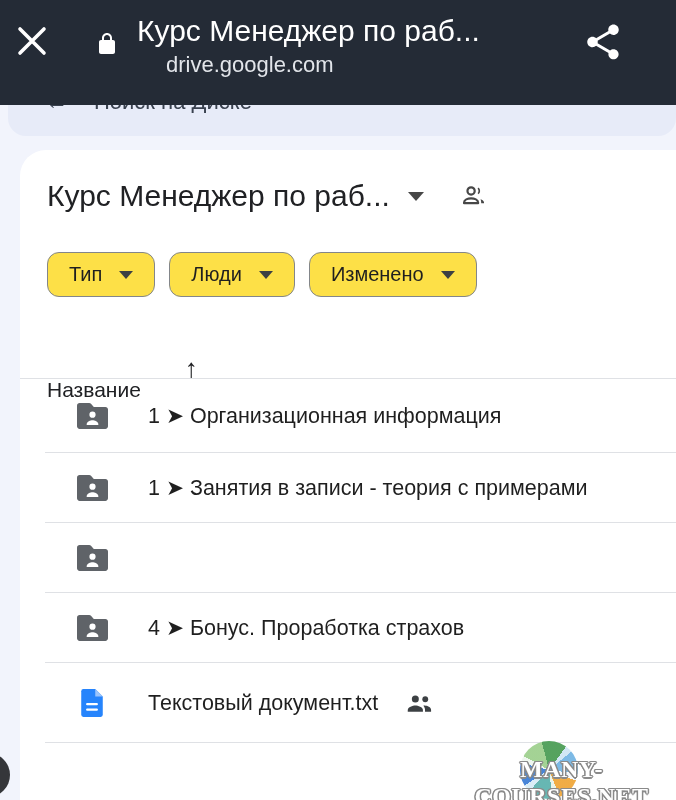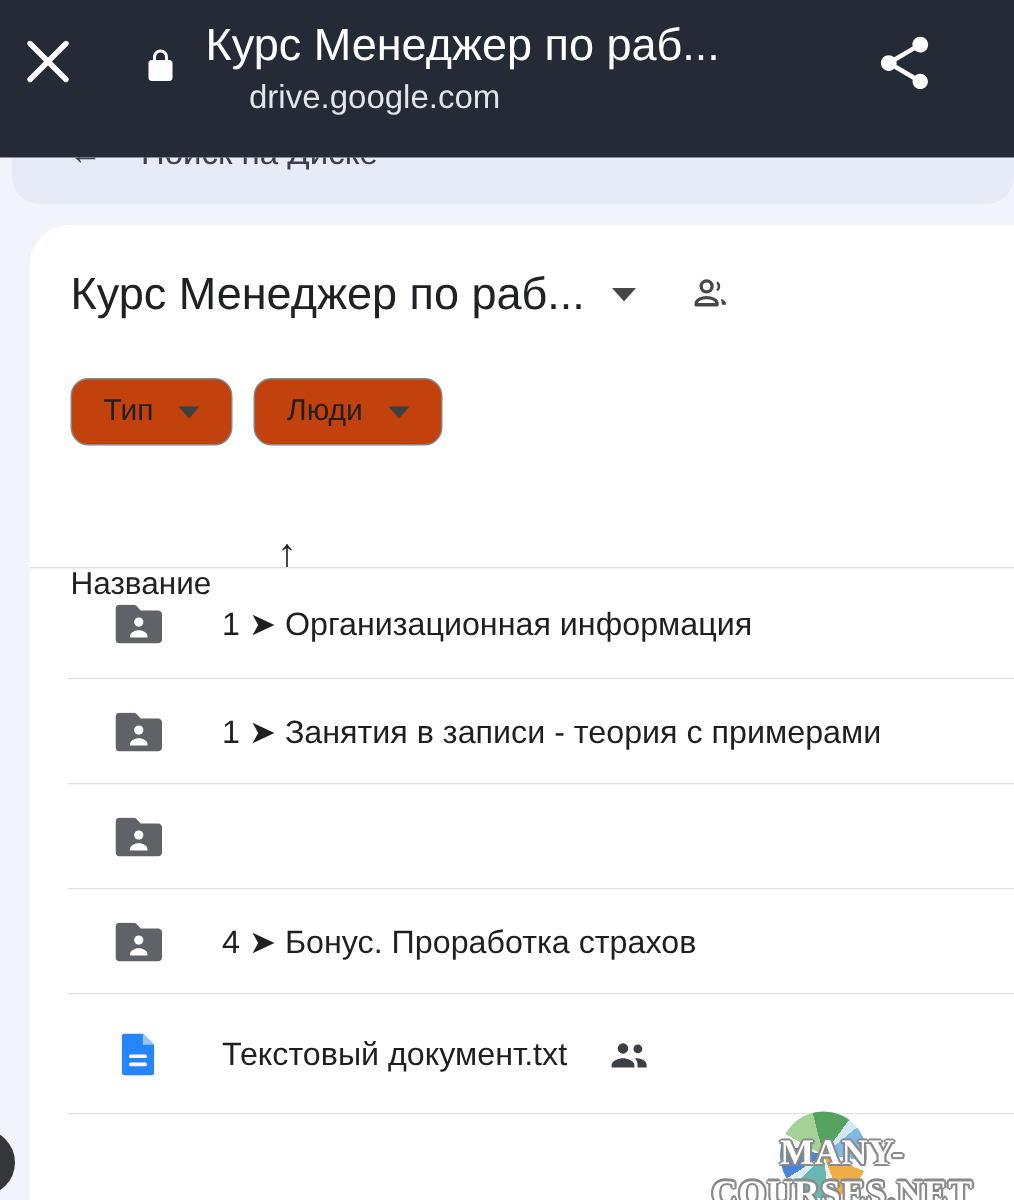--- a/index.html
+++ b/index.html
@@ -52,21 +52,21 @@
   .caret {
     display:inline-block; width:0; height:0; margin-left:18px;
     border-left:8px solid transparent; border-right:8px solid transparent;
     border-top:9px solid #474747;
   }
   .people-outline { margin-left:36px; margin-top:2px; }
 
   .chips { position:absolute; left:27px; top:102px; display:flex; gap:14px; }
   .chip {
     display:flex; align-items:center; height:45px; padding:0 21px;
-    border:1.5px solid #83868a; border-radius:12px; background:#c2410c;
+    border:1.5px solid #83868a; border-radius:12px; background:#fde047;
     font-size:20px; color:#1f1f1f; cursor:pointer; white-space:nowrap;
   }
   .chip .caret { margin-left:17px; border-left-width:7px; border-right-width:7px; border-top-width:8px; border-top-color:#3c4043; }
 
   .list-header { position:absolute; left:27px; top:184px; display:flex; align-items:center; cursor:pointer; }
   .col-name { font-size:21px; color:#202124;margin-top:44px; }
   .sort-arrow { font-size:26px; color:#202124; margin-left:44px; line-height:22px; }
 
   .rows { position:absolute; left:0; top:228px; width:656px; border-top:1px solid #dfe1e5; }
   .row {
@@ -160,20 +160,24 @@
 
   <div class="chips">
     <div class="chip">
       <span>Тип</span>
       <span class="caret"></span>
     </div>
     <div class="chip">
       <span>Люди</span>
       <span class="caret"></span>
     </div>
+    <div class="chip">
+      <span>Изменено</span>
+      <span class="caret"></span>
+    </div>
   </div>
 
   <div class="list-header">
     <span class="col-name">Название</span>
     <span class="sort-arrow">↑</span>
   </div>
 
   <div class="rows">
 
     <div class="row rowline">

